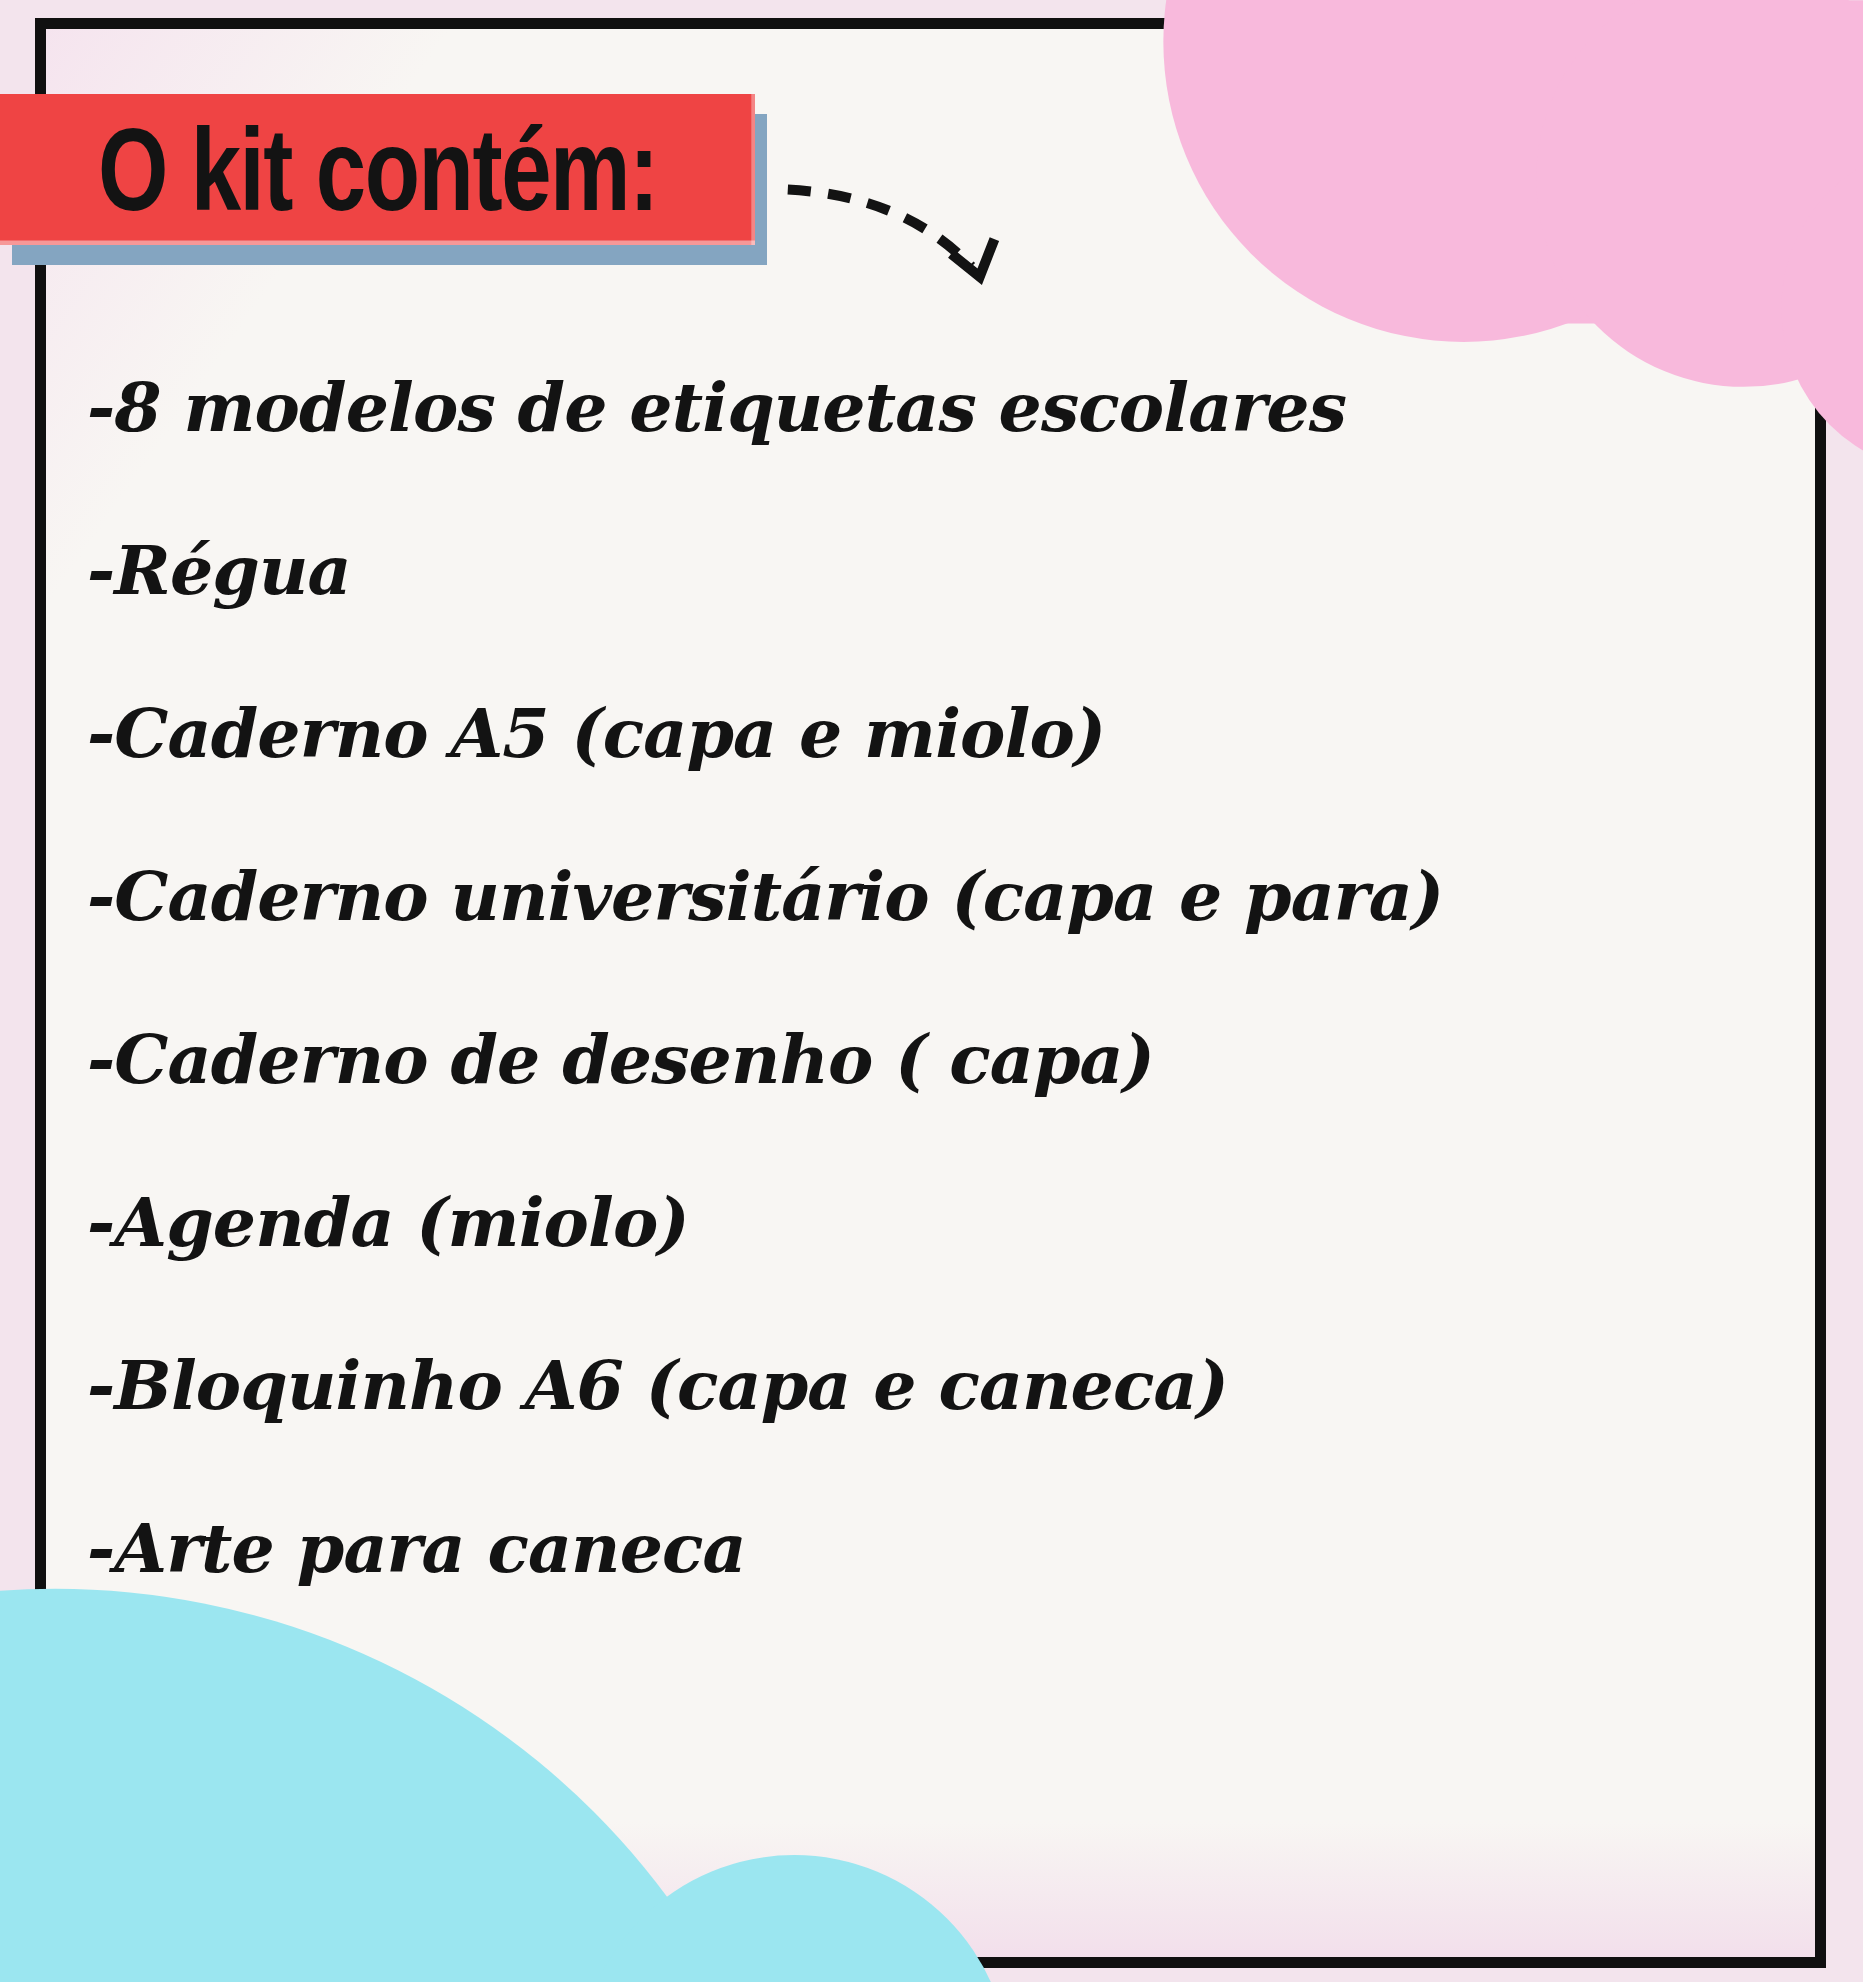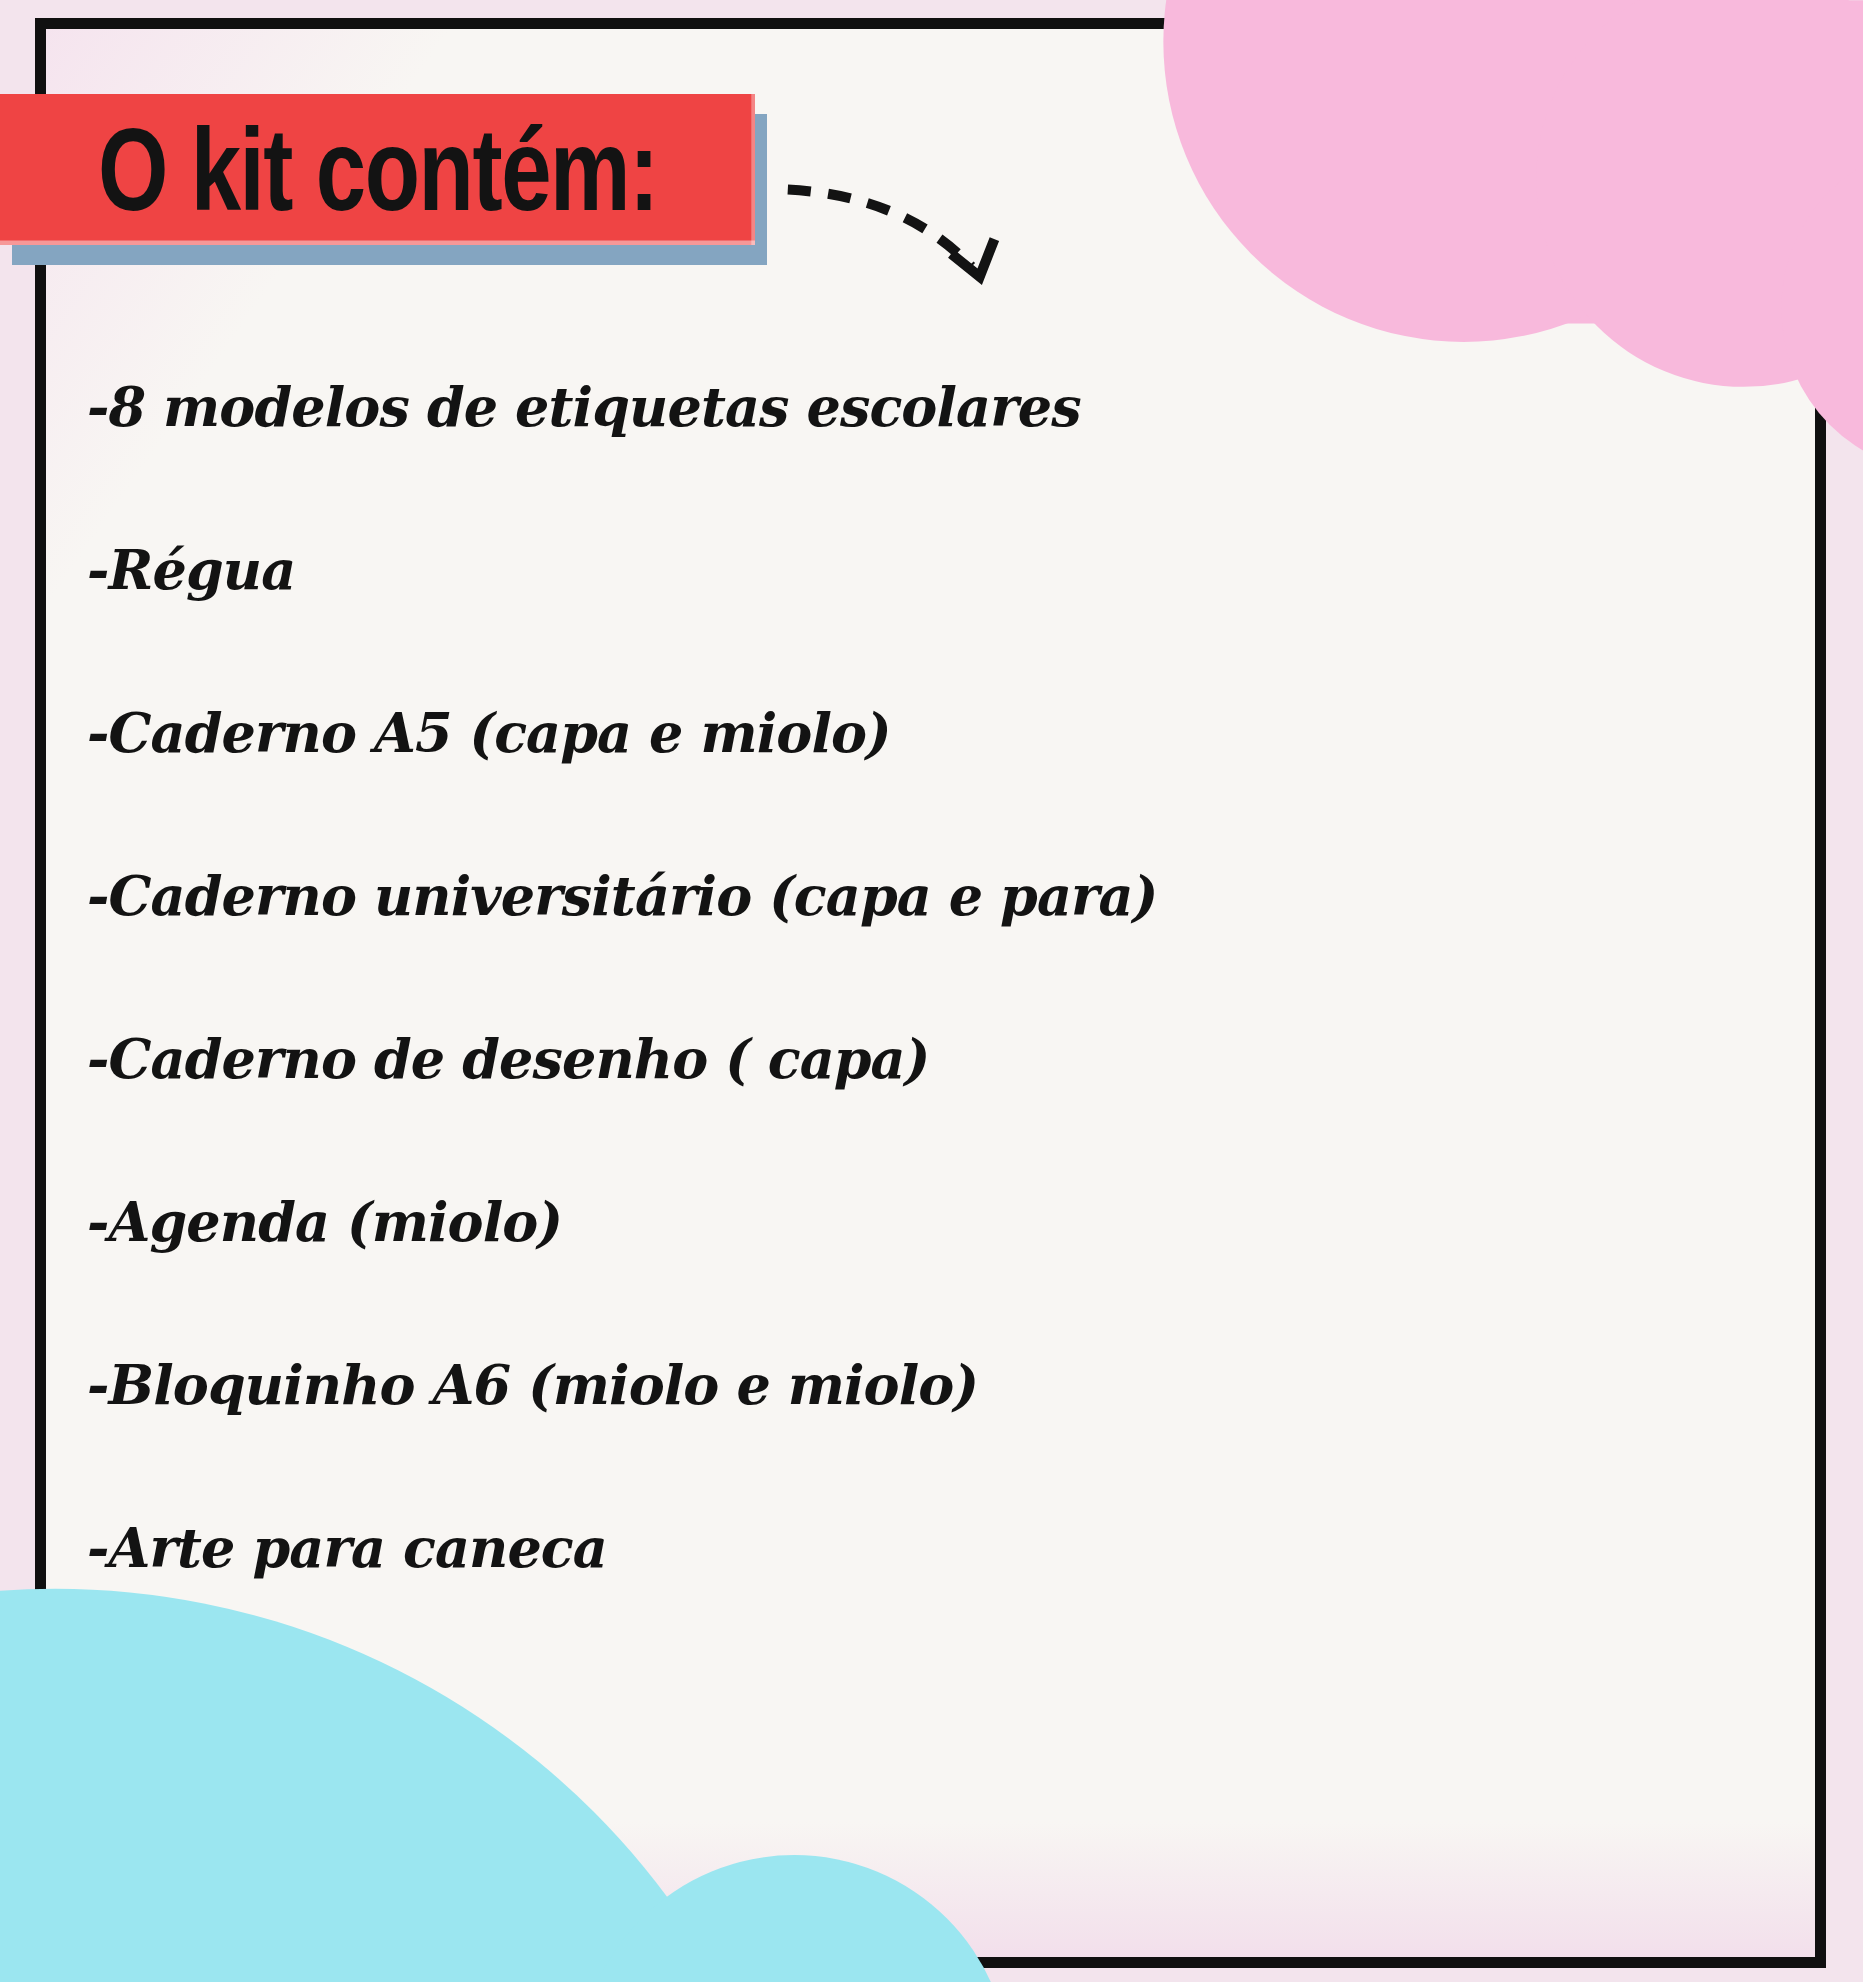--- a/index.html
+++ b/index.html
@@ -63,21 +63,21 @@
     list-style: none;
     width: 1726px;
   }
   .kit-list li {
     height: 163px;
     display: flex;
     align-items: center;
     font-family: "DejaVu Serif", serif;
     font-style: italic;
     font-weight: 700;
-    font-size: 54px;
+    font-size: 68px;
     letter-spacing: -0.9px;
     color: #131313;
     white-space: nowrap;
   }
 </style>
 </head>
 <body>
 
 <div class="canvas">
 
@@ -107,18 +107,18 @@
     <span class="header-title">O kit contém:</span>
   </div>
 
   <ul class="kit-list">
     <li>-8 modelos de etiquetas escolares</li>
     <li>-Régua</li>
     <li>-Caderno A5 (capa e miolo)</li>
     <li>-Caderno universitário (capa e para)</li>
     <li>-Caderno de desenho ( capa)</li>
     <li>-Agenda (miolo)</li>
-    <li>-Bloquinho A6 (miolo e miolo)</li>
+    <li>-Bloquinho A6 (capa e caneca)</li>
     <li>-Arte para caneca</li>
   </ul>
 
 </div>
 
 
 </body></html>

